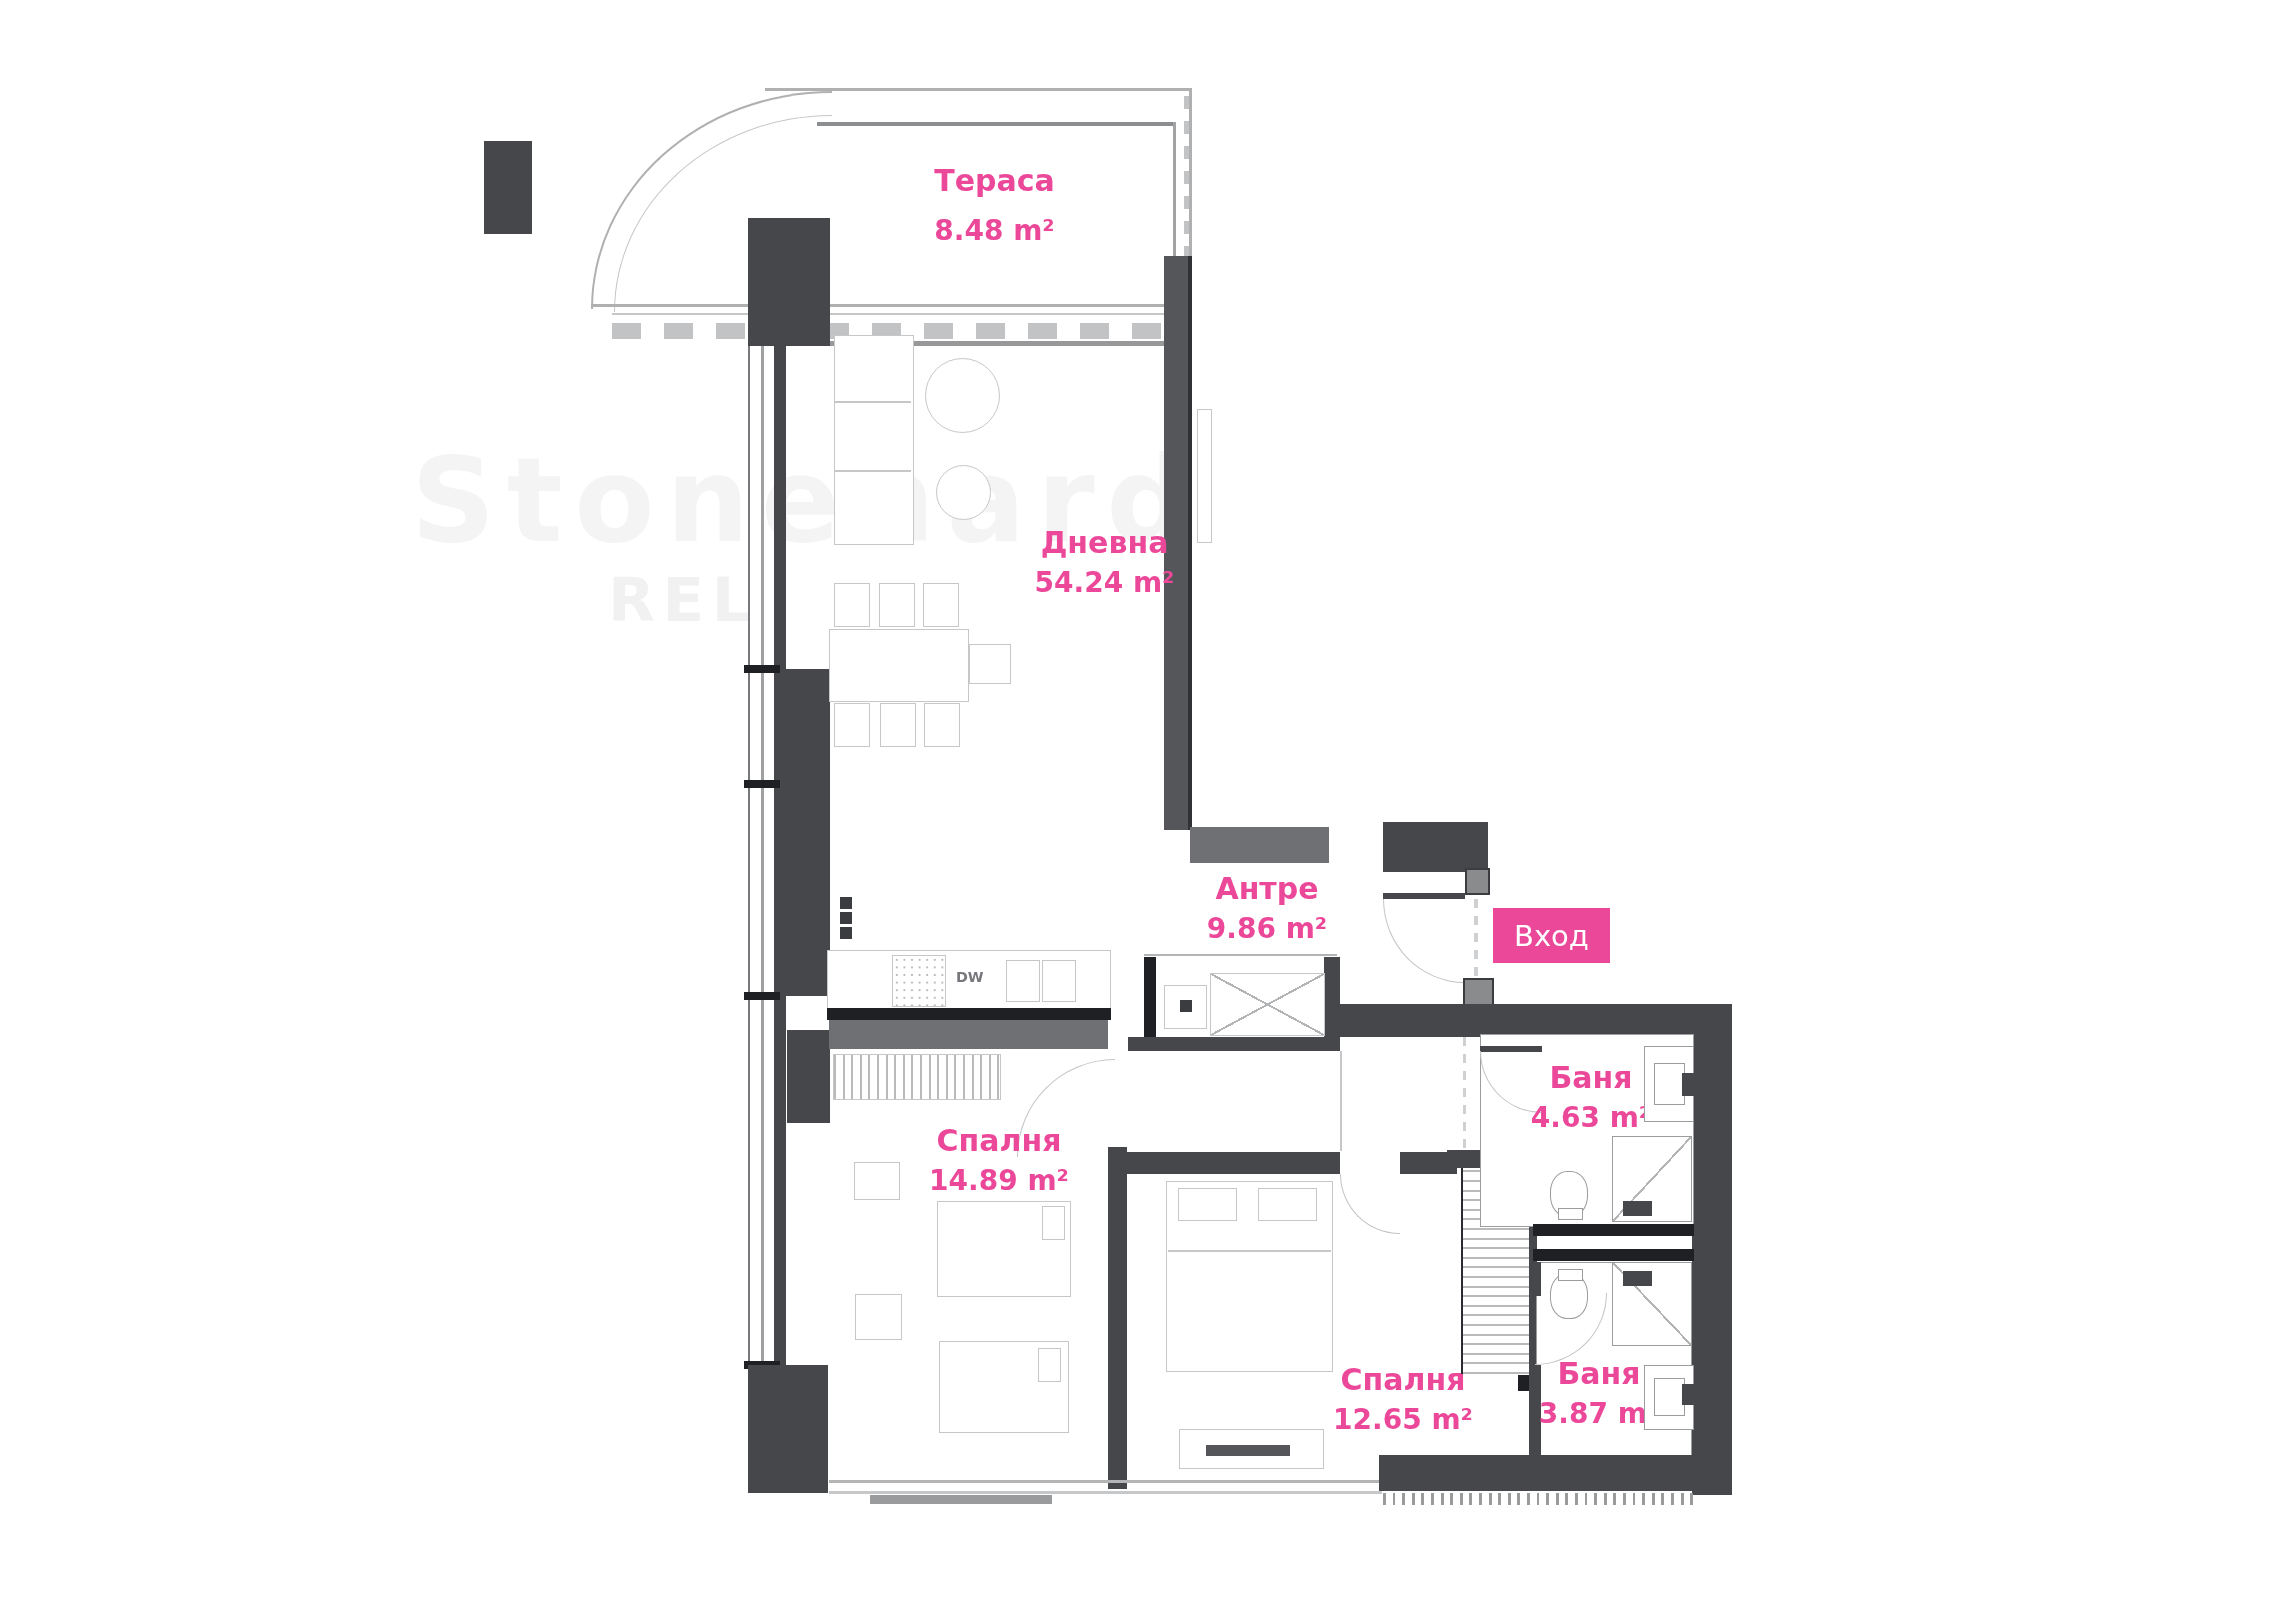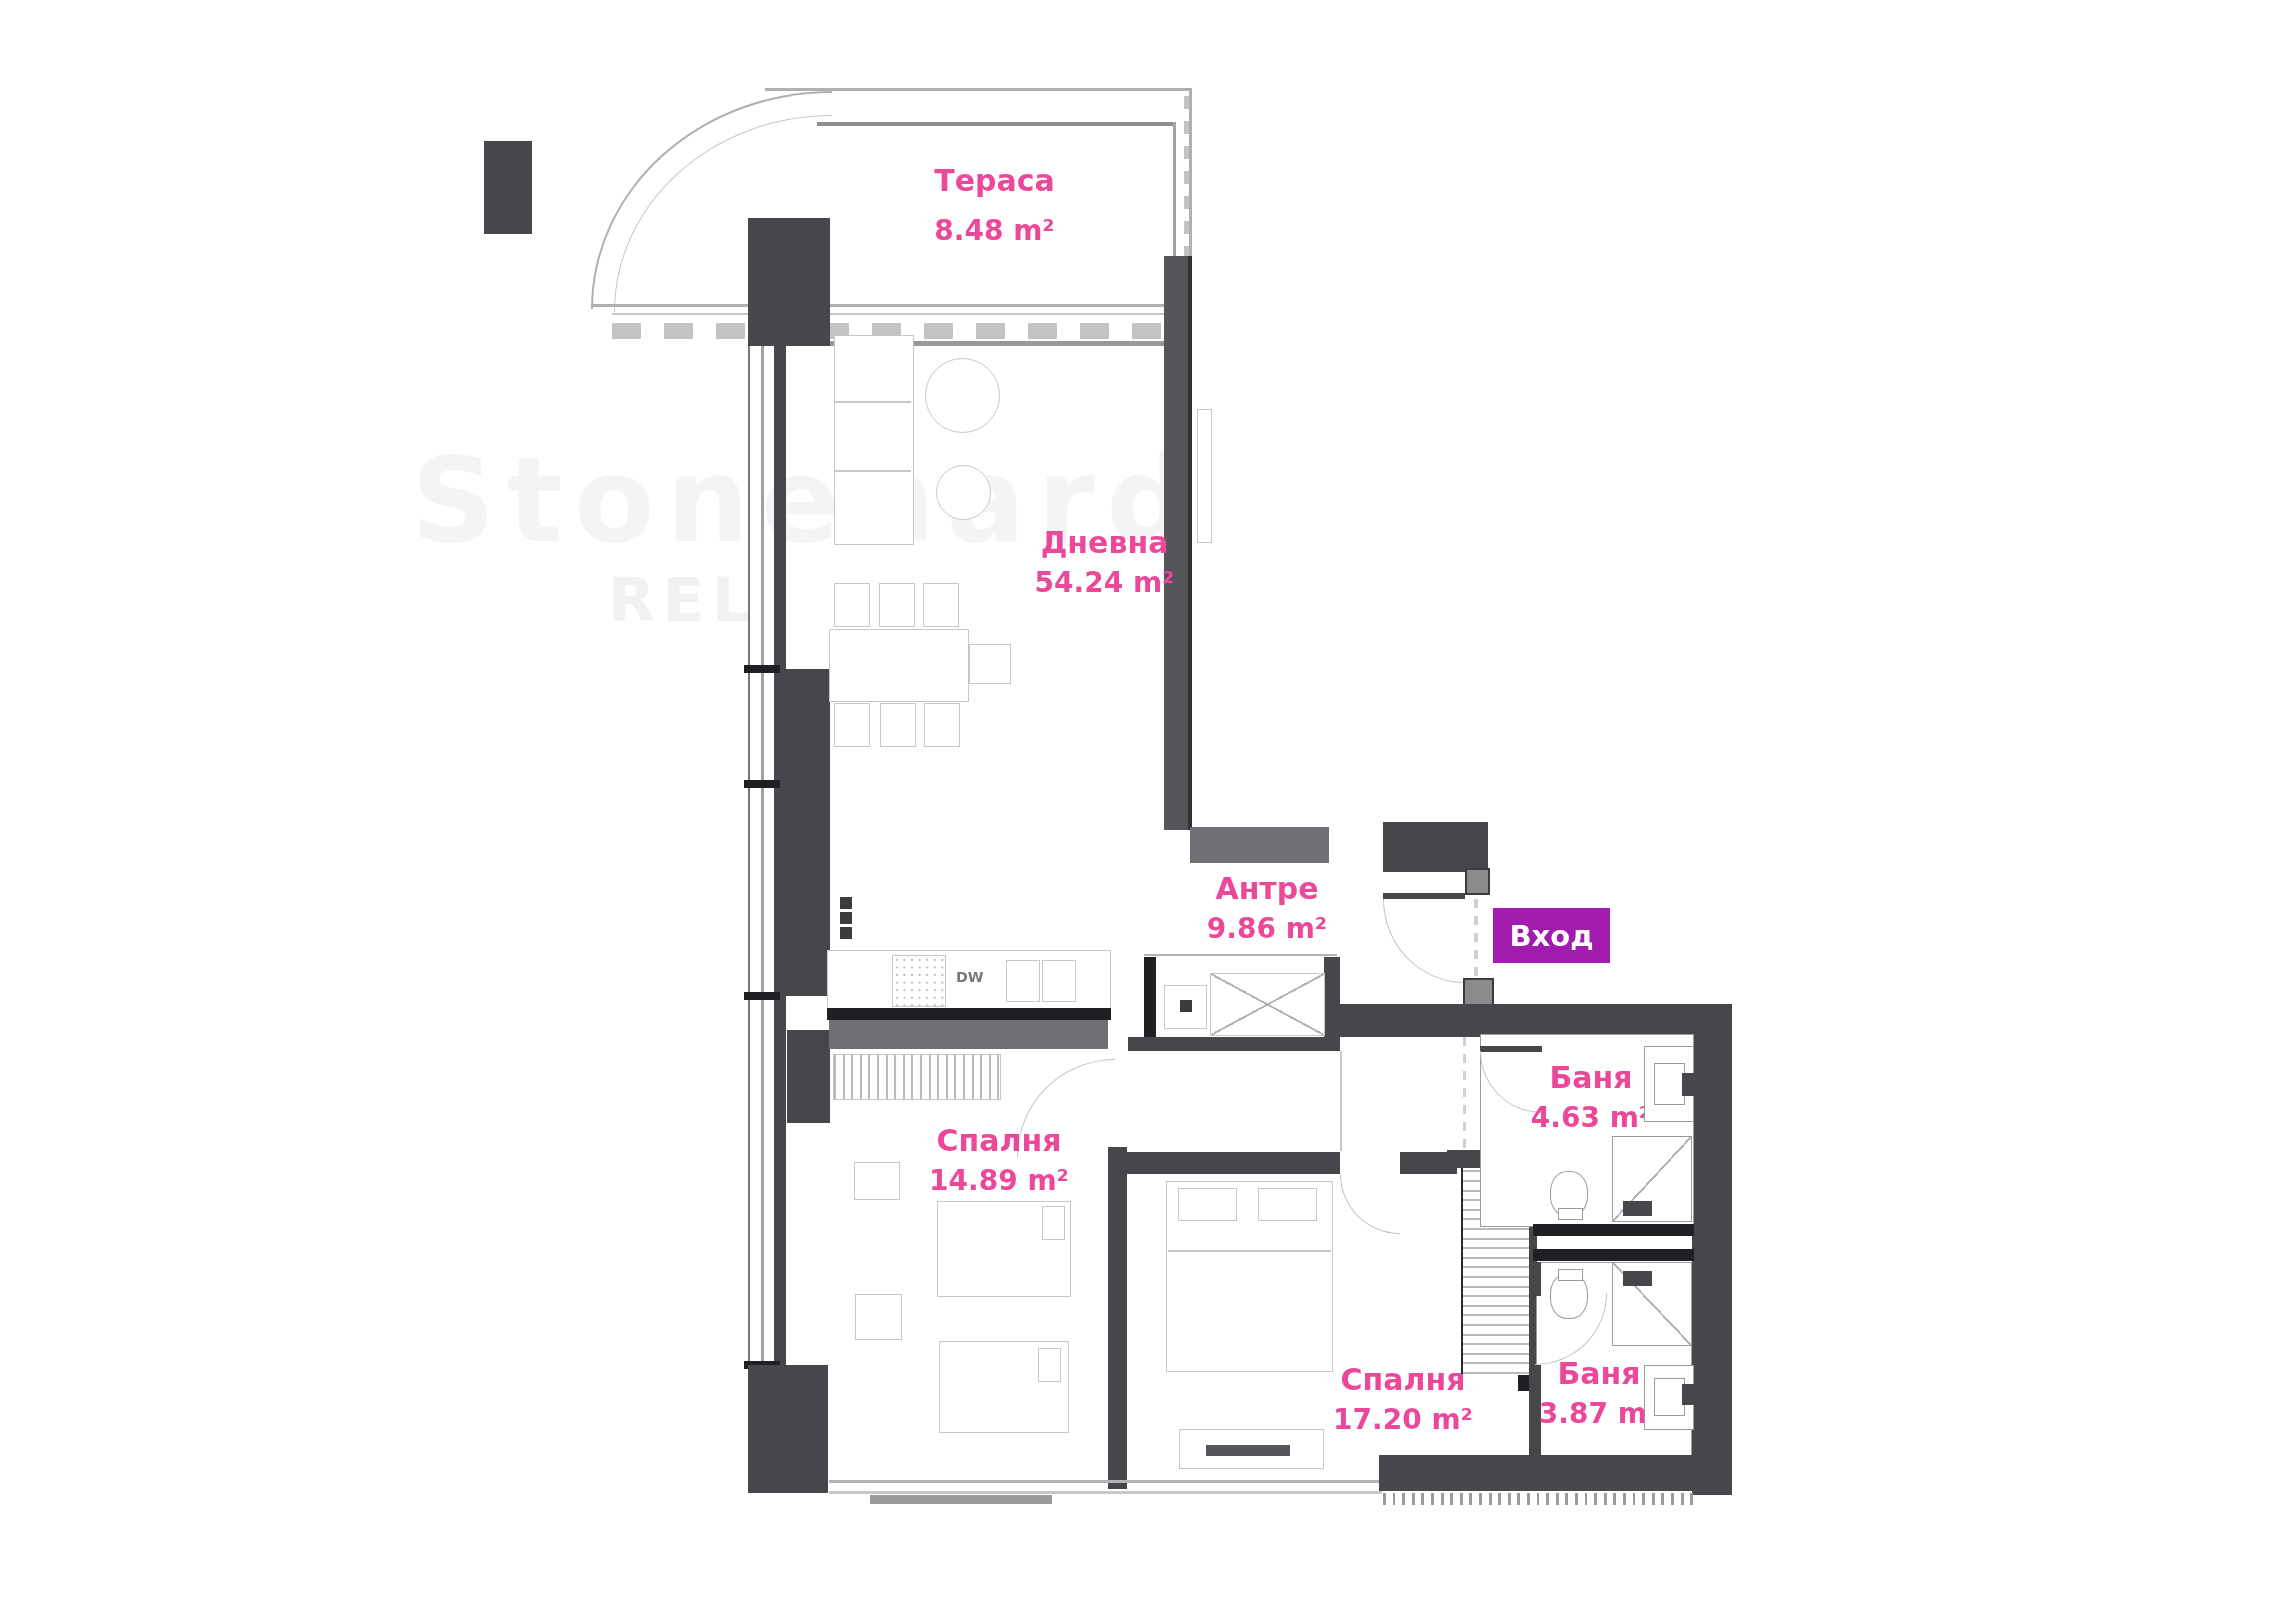--- a/index.html
+++ b/index.html
@@ -35,22 +35,22 @@
            border:1.9px solid #c6c7c9;box-sizing:border-box;}
   .arc{position:absolute;border:0 solid #c3c4c6;box-sizing:border-box;}
   .arc-bl{border-left-width:1.9px;border-bottom-width:1.9px;border-bottom-left-radius:100% 100%;}
   .arc-tl{border-left-width:1.9px;border-top-width:1.9px;border-top-left-radius:100% 100%;}
   .arc-br{border-right-width:1.9px;border-bottom-width:1.9px;border-bottom-right-radius:100% 100%;}
   .arc-terr-outer{border-top:2.9px solid #b0b0b1;border-left:2.9px solid #b0b0b1;border-top-left-radius:100% 100%;}
   .arc-terr-inner{border-top:1.9px solid #c6c6c7;border-left:1.9px solid #c6c6c7;border-top-left-radius:100% 100%;}
   .lbl{position:absolute;text-align:center;color:#ec4899;font-weight:600;}
   .lbl .nm{font-size:30px;line-height:1.1;}
   .lbl .ar{font-size:28px;line-height:1.1;margin-top:8.6px;}
-  .badge{position:absolute;background:#a21caf;color:#ffffff;display:flex;align-items:center;justify-content:center;
-         font-size:29px;font-weight:700;}
+  .badge{position:absolute;background:#ec4899;color:#ffffff;display:flex;align-items:center;justify-content:center;
+         font-size:29px;font-weight:400;}
   .wm1{position:absolute;font-size:117px;font-weight:700;letter-spacing:11.5px;color:rgba(40,40,40,0.05);white-space:nowrap;}
   .wm2{position:absolute;font-size:61px;font-weight:700;letter-spacing:7.6px;color:rgba(40,40,40,0.065);white-space:nowrap;}
   .dw{position:absolute;font-size:14.3px;font-weight:700;color:#77787c;}
   .tvbar{background:#55565a;}
 </style>
 </head>
 <body>
 
 <div class="canvas">
 
@@ -158,21 +158,21 @@
   <div class="abs dark" style="left:1108px;top:1147px;width:19px;height:342px;"></div>
   <div class="abs dark" style="left:1116px;top:1152px;width:224px;height:22px;"></div>
   <div class="arc arc-bl" style="left:1340px;top:1174px;width:60px;height:60px;"></div>
   <div class="abs dark" style="left:1400px;top:1152px;width:57px;height:22px;"></div>
   <div class="abs furn" style="left:1166px;top:1181px;width:167px;height:191px;"></div>
   <div class="abs furn" style="left:1178px;top:1188px;width:59px;height:32.5px;"></div>
   <div class="abs furn" style="left:1258px;top:1188px;width:59px;height:32.5px;"></div>
   <div class="abs softline" style="left:1168px;top:1250px;width:163px;height:1.9px;"></div>
   <div class="lbl" style="left:1298px;top:1363px;width:210px;">
     <div class="nm">Спалня</div>
-    <div class="ar">17.20 m²</div>
+    <div class="ar">12.65 m²</div>
   </div>
   <div class="abs furn" style="left:1179px;top:1429px;width:145px;height:40px;"></div>
   <div class="abs tvbar" style="left:1206px;top:1445px;width:84px;height:10.5px;"></div>
 
   <div class="abs dark" style="left:1447px;top:1150px;width:90px;height:18px;"></div>
   <div class="abs striped-h" style="left:1461px;top:1168px;width:76px;height:206px;"></div>
   <div class="abs black" style="left:1518px;top:1375px;width:21px;height:16.3px;"></div>
 
   <div class="abs dark" style="left:1331px;top:1004px;width:401px;height:32.5px;"></div>
   <div class="abs dark" style="left:1692px;top:1004px;width:40px;height:491px;"></div>

